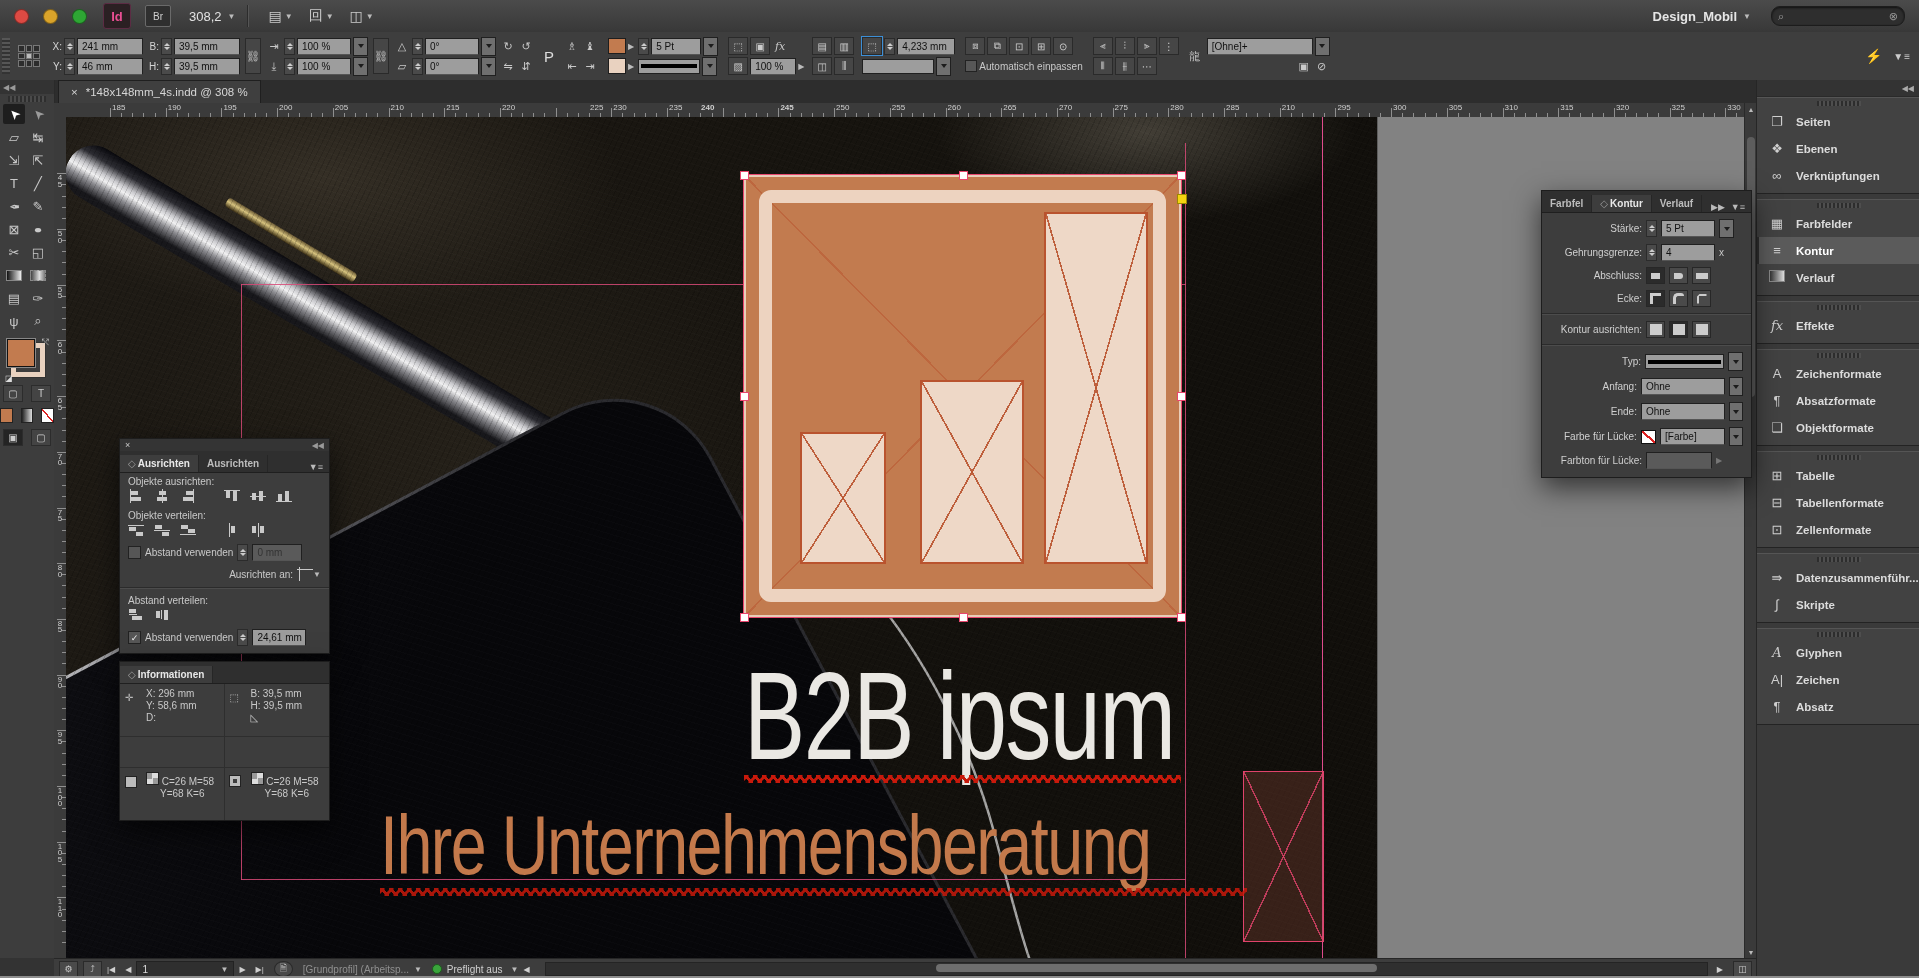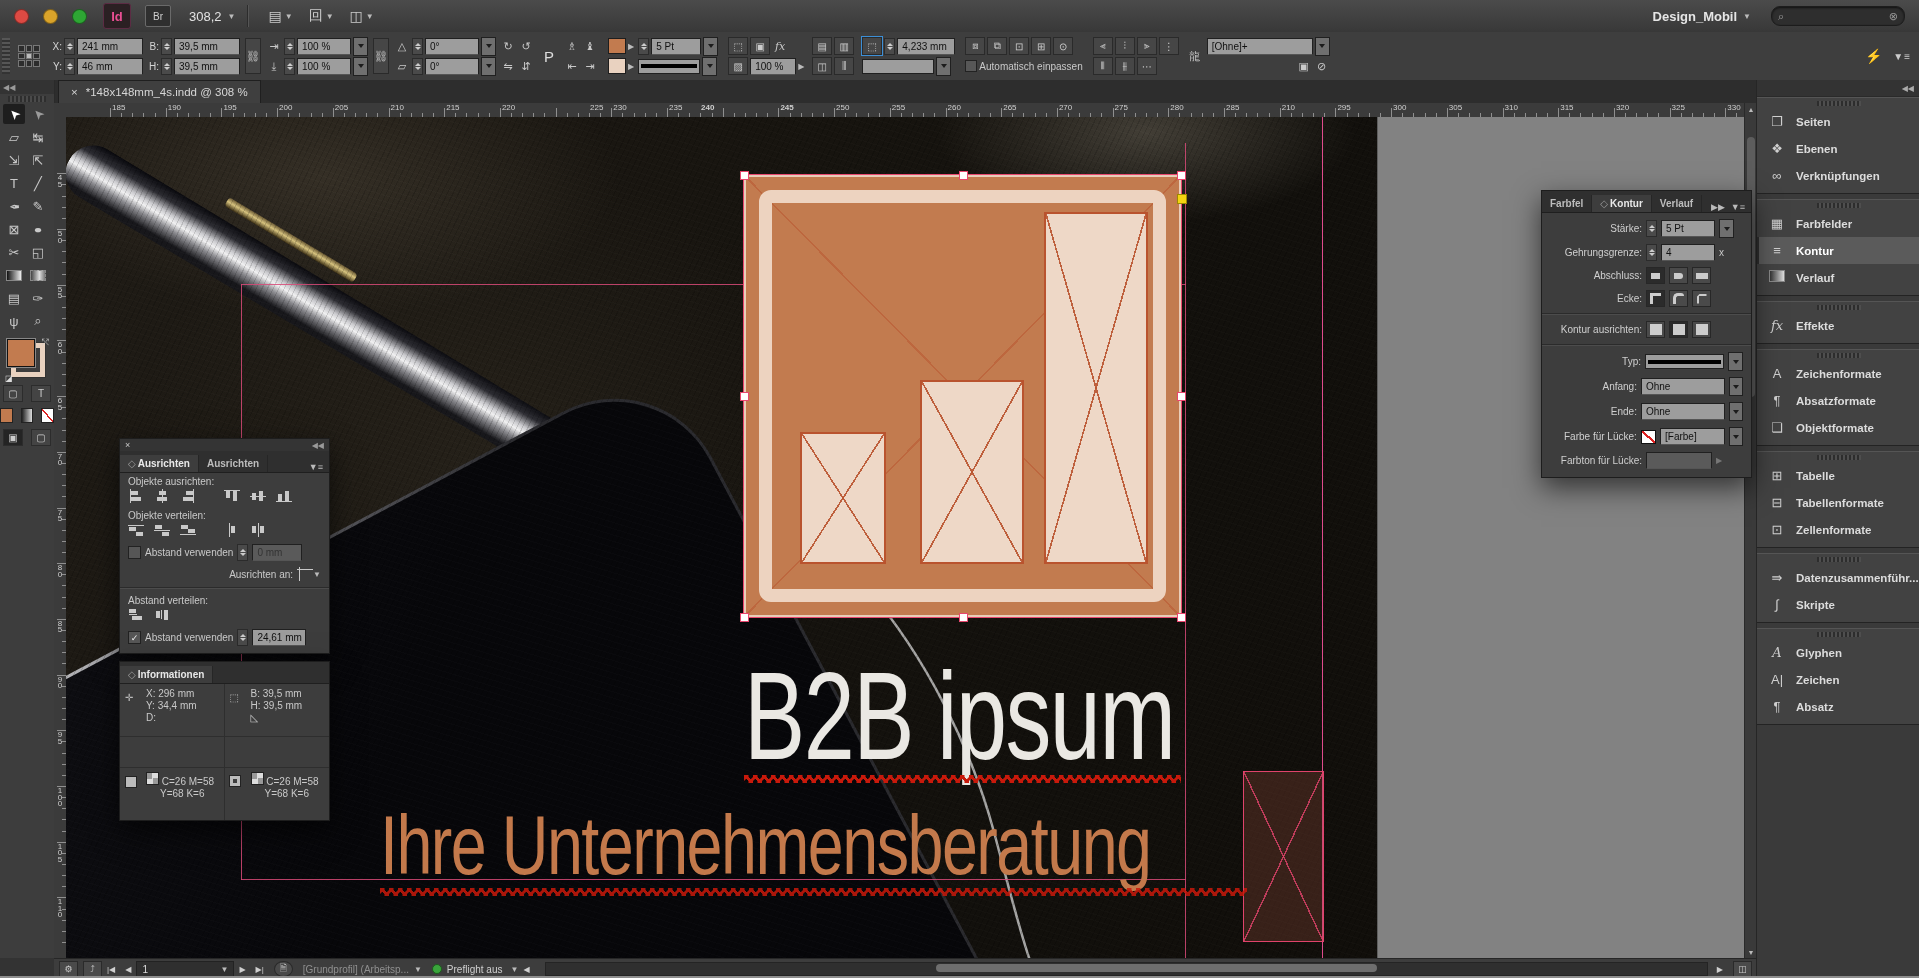--- a/index.html
+++ b/index.html
@@ -1052,21 +1052,21 @@
 
   <div class="panel" style="left:119px;top:661px;width:209px">
     <div class="ptabs">
       <div class="ptab active"><span class="dm">◇</span><span>Informationen</span></div>
     </div>
     <div id="info-grid">
       <div class="icell">
         <span class="ic">✛</span>
         <div class="tx">
           <div>X: 296 mm</div>
-          <div>Y: 34,4 mm</div>
+          <div>Y: 58,6 mm</div>
           <div>D:</div>
         </div>
       </div>
       <div class="icell r">
         <span class="ic">⬚</span>
         <div class="tx">
           <div>B: 39,5 mm</div>
           <div>H: 39,5 mm</div>
           <div>◺</div>
         </div>

